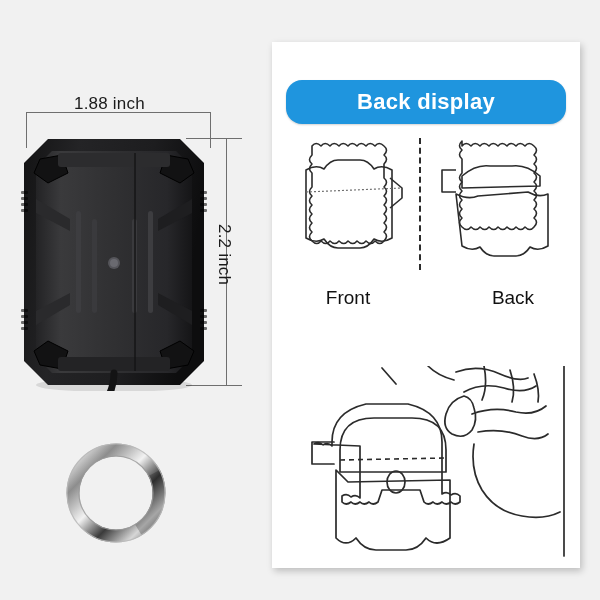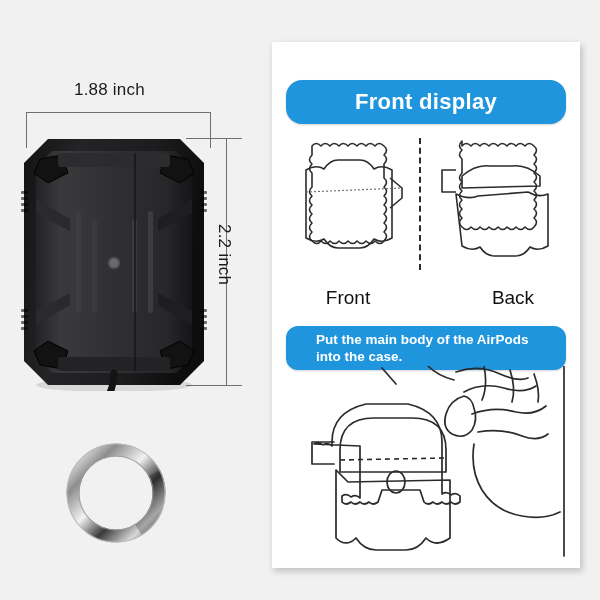--- a/index.html
+++ b/index.html
@@ -20,21 +20,21 @@
 
   
   .dim-label {
     position: absolute;
     color: #1b1b1b;
     font-size: 17px;
     font-weight: 400;
     letter-spacing: .2px;
     white-space: nowrap;
   }
-  #dim-width-label { left: 74px; top: 80px; }
+  #dim-width-label { left: 74px; top: 94px; }
   #dim-height-label {
     left: 234px;
     top: 224px;
     transform: rotate(90deg);
     transform-origin: left top;
   }
   .dim-line-h {
     position: absolute;
     background: #6f6f6f;
     height: 1px;
@@ -233,21 +233,21 @@
 
   <svg id="keyring" viewBox="0 0 112 112">
     <circle cx="56" cy="56" r="43" fill="none" stroke="url(#ringGrad)" stroke-width="13"></circle>
     <circle cx="56" cy="56" r="43" fill="none" stroke="#000" stroke-width="13" opacity="0.22" stroke-dasharray="66 205" stroke-dashoffset="22"></circle>
     <circle cx="56" cy="56" r="49" fill="none" stroke="#b9b9b9" stroke-width="1.2" opacity="0.85"></circle>
     <circle cx="56" cy="56" r="37" fill="none" stroke="#9a9a9a" stroke-width="1.2" opacity="0.8"></circle>
   </svg>
 
   <div id="instruction-card">
 
-    <div class="banner" id="banner-full-display">Front display</div>
+    <div class="banner" id="banner-full-display">Back display</div>
 
     <svg id="view-front" viewBox="0 0 132 140">
       <g fill="none" stroke="#2b2b2b" stroke-width="1.6" stroke-linejoin="round">
         <path d="M22 12 q4 -5 9 0 q4 -5 9 0 q4 -5 9 0 q4 -5 9 0 q4 -5 9 0 q4 -5 9 0 q4 -5 9 0 q4 -5 9 0
                  q5 4 0 9 q5 4 0 9 l0 14
                  q5 4 0 9 q5 4 0 9 q5 4 0 9 q5 4 0 9 q5 4 0 9 q5 4 0 9 q5 4 0 9
                  q-4 5 -9 0 q-4 5 -9 0 q-4 5 -9 0 q-4 5 -9 0 q-4 5 -9 0 q-4 5 -9 0 q-4 5 -9 0 q-4 5 -9 0
                  q-5 -4 0 -9 q-5 -4 0 -9 q-5 -4 0 -9 q-5 -4 0 -9 q-5 -4 0 -9 q-5 -4 0 -9
                  l0 -14 q-5 -4 0 -9 q-5 -4 0 -9 Z"></path>
         <path d="M16 36 q10 -6 18 -1 q6 -9 14 -9 l22 0 q8 0 14 9 q8 -5 18 1
@@ -270,24 +270,20 @@
         <path d="M30 42 q14 -12 28 -10 l22 0 q14 -2 28 10 l0 10 l-78 2 Z"></path>
         <path d="M24 60 q12 6 22 2 l50 -4 q10 6 20 2 l0 52
                  q-10 6 -18 1 q-6 9 -14 9 l-22 0 q-8 0 -14 -9 q-8 5 -18 -1 Z"></path>
       </g>
     </svg>
 
     <div class="view-label" id="label-front">Front</div>
 
     <div class="view-label" id="label-back">Back</div>
 
-    <div class="banner" id="banner-put-body">
-      <span class="btxt">Put the main body of the AirPods</span>
-      <span class="btxt">into the case.</span>
-    </div>
 
     <svg id="hand-scene" viewBox="0 0 300 196">
       <g fill="none" stroke="#2b2b2b" stroke-width="1.7" stroke-linejoin="round" stroke-linecap="round">
 
         <path d="M104 2 L118 18"></path>
         <path d="M150 0 q10 10 26 14"></path>
 
         <path d="M36 78 q5 -3 9 1 q5 -3 9 1 l0 -4
                  q0 -30 34 -38 l42 0 q34 8 34 38 l0 52
                  q5 -3 9 1 q5 -3 9 1 l0 6 q-5 4 -9 0 q-5 4 -9 0 q-5 4 -9 0 q-5 4 -9 0

